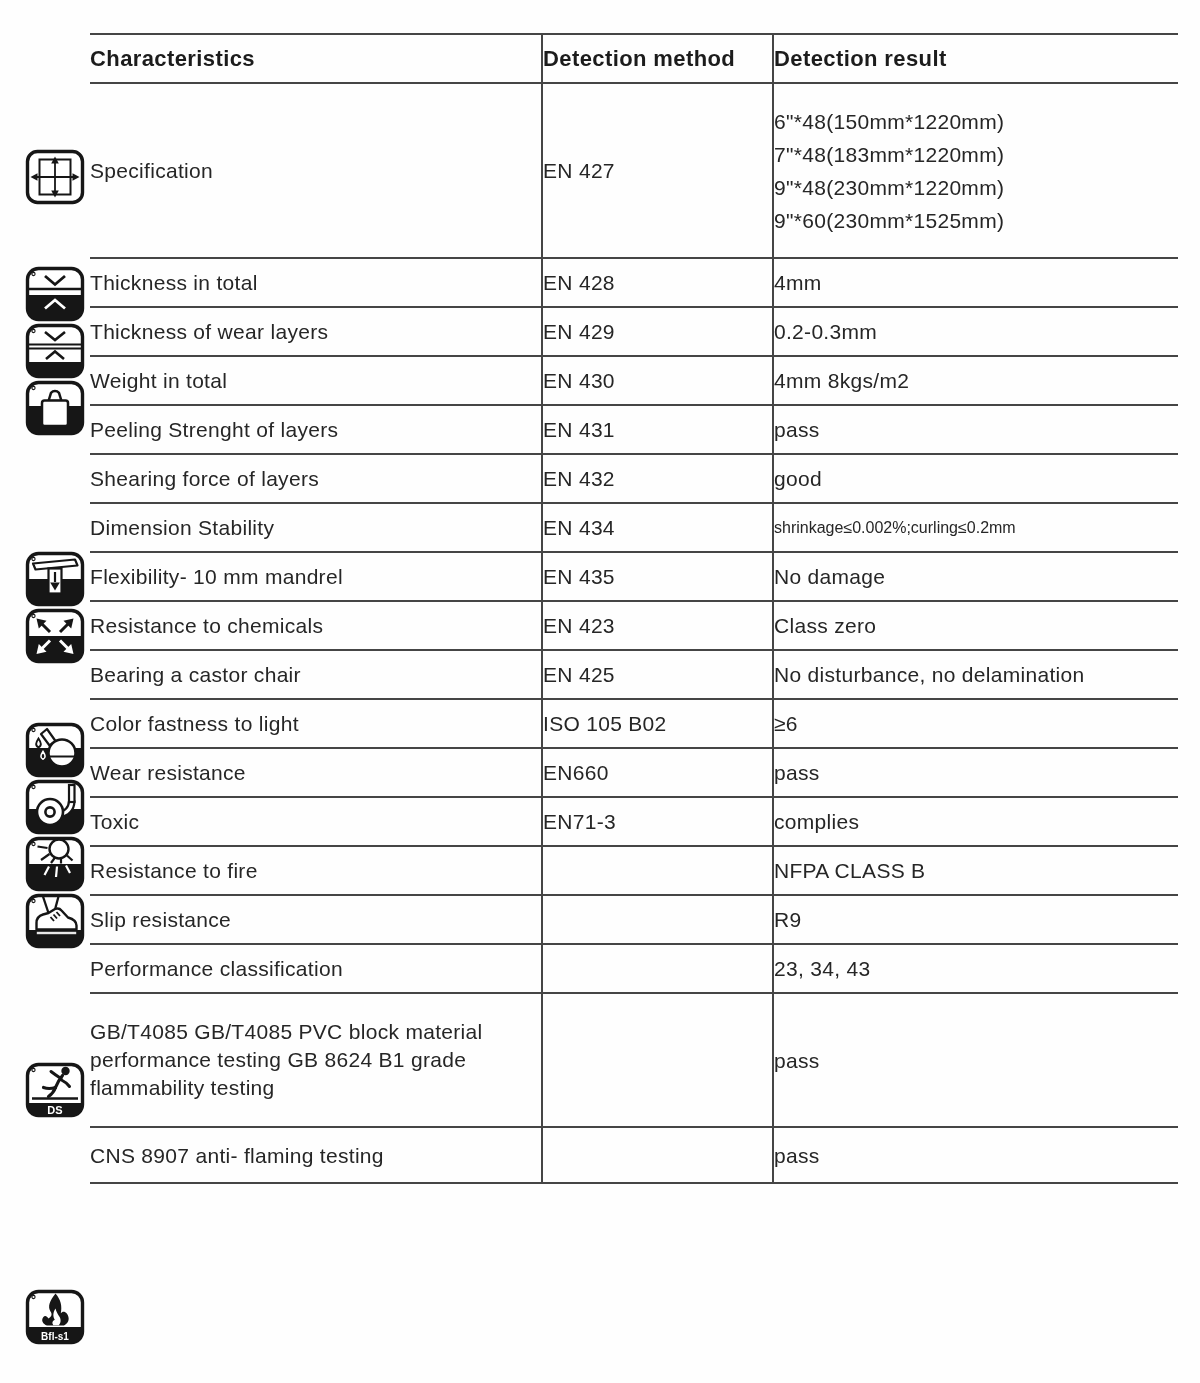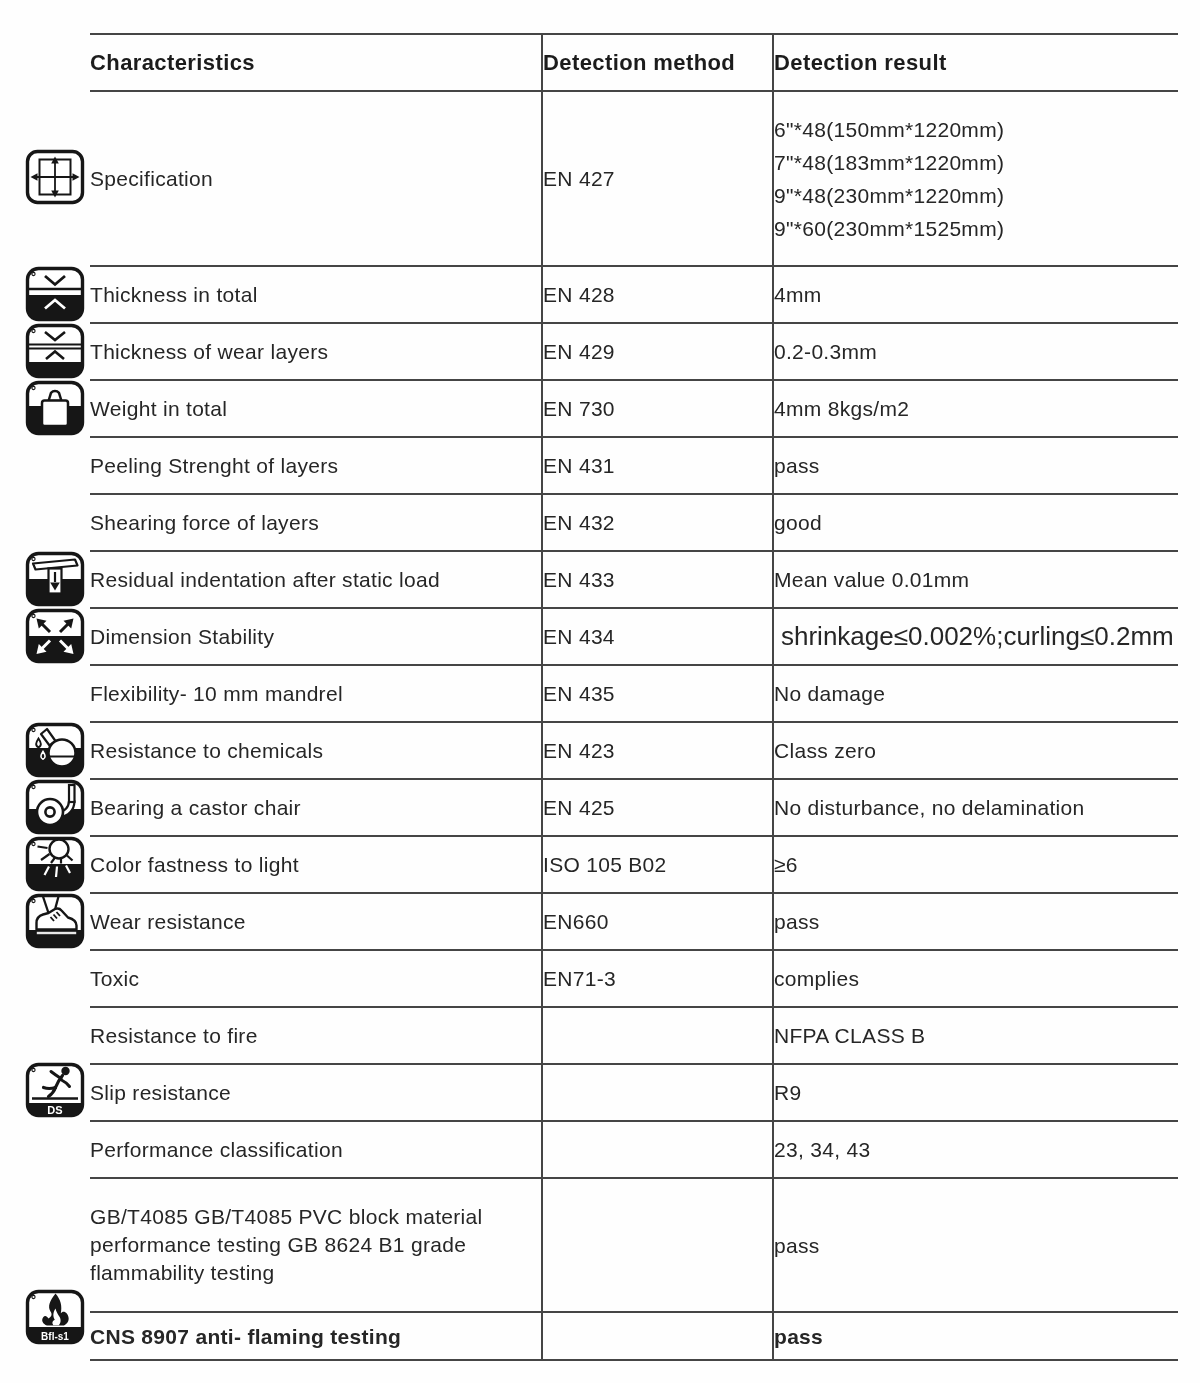--- a/index.html
+++ b/index.html
@@ -15,26 +15,26 @@
   table.spec th,table.spec td{
     border-top:2px solid #454545;border-bottom:2px solid #454545;
     vertical-align:middle;padding:0;
   }
   .c2,.c3{border-left:2px solid #454545;margin-left:12px;}
   th{text-align:left;font-size:22px;font-weight:bold;letter-spacing:.4px;color:#1c1c1c;}
   td{font-size:21px;letter-spacing:.3px;line-height:33px;}
   .c1{padding-left:20px;padding-right:14px;}
   .c2{padding-left:14px;padding-right:6px;}
   .c3{padding-left:20px;padding-right:6px;white-space:pre-line;}
-  .c3.tight{padding-left:7px;letter-spacing:0;font-size:26px;}
-  tr{height:57px;}
+  .c3.tight{letter-spacing:0;font-size:16px;}
+  tr{height:49px;}
   tr.spec-row{height:175px;}
   tr.gb-row{height:134px;}
   tr.gb-row .c1{line-height:28px;padding-right:30px;}
-  tr.last-row{height:48px;font-weight:bold;}
+  tr.last-row{height:56px;}
   .icon{position:absolute;left:25px;width:60px;height:48px;}
   .icon svg{display:block;}
   svg text{font-family:"Liberation Sans","DejaVu Sans",sans-serif;}
 </style>
 </head>
 <body>
 
 <div class="page">
 
   <div class="icon" style="top:149px">
@@ -220,39 +220,34 @@
       <td class="c2">EN 428</td>
       <td class="c3">4mm</td>
     </tr>
     <tr>
       <td class="c1">Thickness of wear layers</td>
       <td class="c2">EN 429</td>
       <td class="c3">0.2-0.3mm</td>
     </tr>
     <tr>
       <td class="c1">Weight in total</td>
-      <td class="c2">EN 730</td>
+      <td class="c2">EN 430</td>
       <td class="c3">4mm 8kgs/m2</td>
     </tr>
     <tr>
       <td class="c1">Peeling Strenght of layers</td>
       <td class="c2">EN 431</td>
       <td class="c3">pass</td>
     </tr>
     <tr>
       <td class="c1">Shearing force of layers</td>
       <td class="c2">EN 432</td>
       <td class="c3">good</td>
     </tr>
     <tr>
-      <td class="c1">Residual indentation after static load</td>
-      <td class="c2">EN 433</td>
-      <td class="c3">Mean value 0.01mm</td>
-    </tr>
-    <tr>
       <td class="c1">Dimension Stability</td>
       <td class="c2">EN 434</td>
       <td class="c3 tight">shrinkage≤0.002%;curling≤0.2mm</td>
     </tr>
     <tr>
       <td class="c1">Flexibility- 10 mm mandrel</td>
       <td class="c2">EN 435</td>
       <td class="c3">No damage</td>
     </tr>
     <tr>

